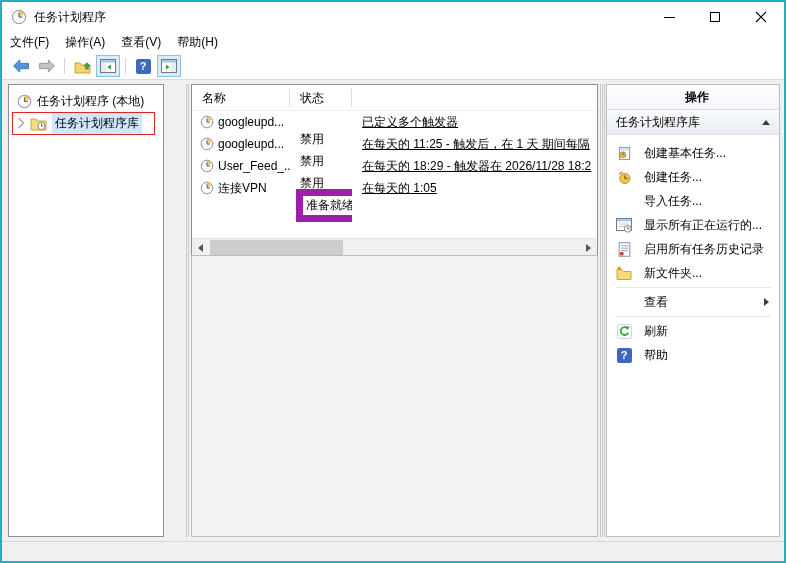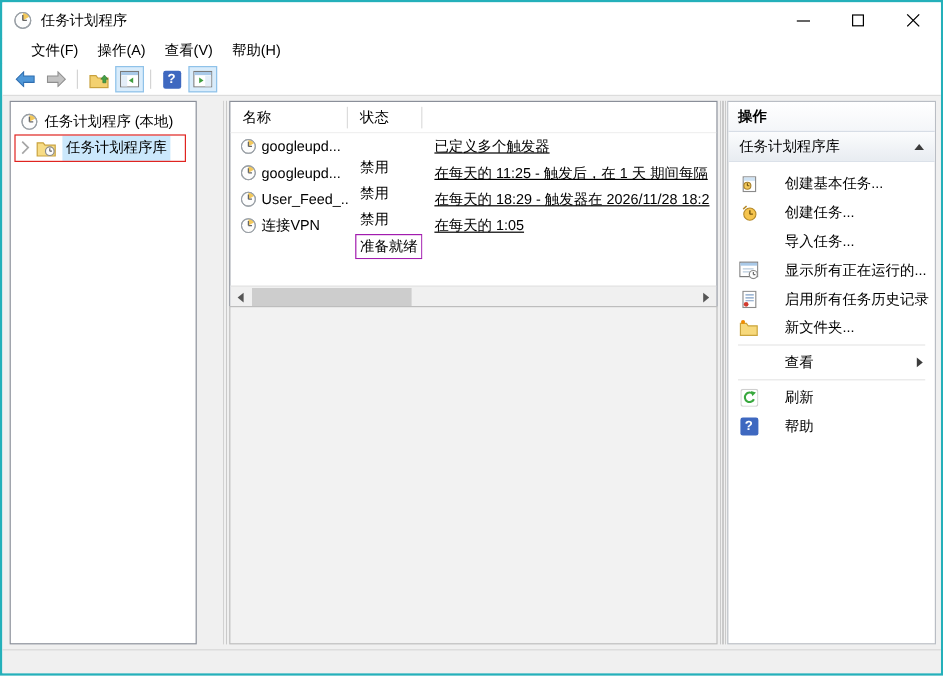--- a/index.html
+++ b/index.html
@@ -18,21 +18,21 @@
   .app-icon { margin-left: 9px; width: 16px; height: 16px; display: inline-flex; }
   .title-text { margin-left: 7px; }
   .win-controls { margin-left: auto; display: flex; height: 100%; }
   .win-btn { width: 46px; height: 100%; display: flex; align-items: center; justify-content: center; }
   .glyph-min { width: 11px; height: 0; border-top: 1px solid #000; display: block; }
   .glyph-max { width: 10px; height: 10px; border: 1px solid #000; display: block; }
   .glyph-close { width: 12px; height: 12px; display: block; }
 
   
   .menubar { position: absolute; left: 0; top: 30px; right: 0; height: 21px;
-    display: flex; align-items: center; padding-left: 16px; background: #fff; }
+    display: flex; align-items: center; padding-left: 0; background: #fff; }
   .menu-item { padding: 2px 8px; }
 
   
   .toolbar { position: absolute; left: 0; top: 51px; right: 0; height: 27px;
     display: flex; align-items: center; padding-left: 6px; background: #fff;
     border-bottom: 1px solid #dcdcdc; }
   .tb-btn { width: 24px; height: 22px; display: flex; align-items: center; justify-content: center;
     border: 1px solid transparent; margin: 0 1px; }
   .tb-btn.active { background: #d9ecfb; border-color: #8fc2e9; }
   .tb-sep { width: 1px; height: 16px; background: #d4d4d4; margin: 0 4px; }
@@ -60,47 +60,47 @@
     background: #fff; border: 1px solid #8a8f99; overflow: hidden; white-space: nowrap; }
   .lv-header { display: flex; height: 26px; align-items: center; border-bottom: 1px solid #f0f0f0; }
   .lv-h-cell { padding-left: 10px; height: 18px; line-height: 18px; border-right: 1px solid #dcdcdc; }
   .col-name { width: 98px; } .col-status { width: 62px; } .col-trigger { flex: 1; border-right: none; }
   .lv-row { display: flex; height: 22px; align-items: center; }
   .cell { padding-left: 10px; overflow: hidden; }
   .cell.name { width: 98px; display: flex; align-items: center; padding-left: 8px; }
   .cell.name svg { margin-right: 4px; flex: none; }
   .cell.status { width: 62px; margin-top: 34px; }
   .cell.trigger { flex: 1; text-decoration: underline; }
-  .annot { border: 1px solid #a21caf; padding: 1px 3px; margin-left: -4px; display: inline-block; }
+  .annot { border: 7px solid #a21caf; padding: 1px 3px; margin-left: -4px; display: inline-block; }
 
   .hscroll { position: absolute; left: 0; right: 0; bottom: 0; height: 17px; background: #f0f0f0;
     border-top: 1px solid #e4e4e4; }
   .hs-arrow { position: absolute; top: 0; width: 17px; height: 17px; display: flex; align-items: center; justify-content: center; }
   .hs-left { left: 0; } .hs-right { right: 0; }
   .tri-l { width: 0; height: 0; border-top: 4px solid transparent; border-bottom: 4px solid transparent; border-right: 5px solid #555; }
   .tri-r { width: 0; height: 0; border-top: 4px solid transparent; border-bottom: 4px solid transparent; border-left: 5px solid #555; }
   .hs-thumb { position: absolute; left: 18px; top: 1px; width: 133px; height: 15px; background: #cdcdcd; }
 
   
   .details-pane { position: absolute; left: 189px; top: 175px; width: 407px; bottom: 4px;
     background: #f2f2f2; border: 1px solid #bdbdbd; }
 
   
   .actions-panel { position: absolute; left: 604px; width: 174px; top: 4px; bottom: 4px;
-    background: #fff; border: 1px solid #b9bdc4; overflow: hidden; }
+    background: #fff; border: 1px solid #b9bdc4; overflow: hidden; text-align: center; }
   .ap-title { height: 25px; line-height: 25px; padding-left: 8px; font-weight: bold;
     border-bottom: 1px solid #d7dde6; background: linear-gradient(#ffffff, #f4f6f9); }
   .ap-group { height: 25px; display: flex; align-items: center; justify-content: space-between;
     padding: 0 9px; background: linear-gradient(#fbfcfd, #e8ecf1); border-bottom: 1px solid #dbe1e9; }
   .tri-up { width: 0; height: 0; border-left: 4px solid transparent; border-right: 4px solid transparent; border-bottom: 5px solid #3c3c3c; }
   .tri-right { width: 0; height: 0; border-top: 4px solid transparent; border-bottom: 4px solid transparent; border-left: 5px solid #3c3c3c; }
   .ap-items { padding-top: 6px; }
   .ap-item { height: 24px; display: flex; align-items: center; }
   .ap-ico { width: 16px; height: 16px; margin-left: 9px; display: inline-flex; align-items: center; justify-content: center; flex: none; }
-  .ap-label { margin-left: 22px; white-space: nowrap; }
+  .ap-label { margin-left: 12px; white-space: nowrap; }
   .ap-item .spacer { flex: 1; }
   .ap-item .sub-arrow { margin-right: 10px; }
   .ap-sep { height: 1px; background: #e6e6e6; margin: 2px 8px; }
 
   
   .statusbar { position: absolute; left: 0; right: 0; bottom: 0; height: 20px;
     background: #f0f0f0; border-top: 1px solid #d8d8d8; }
 </style>
 </head>
 <body>

